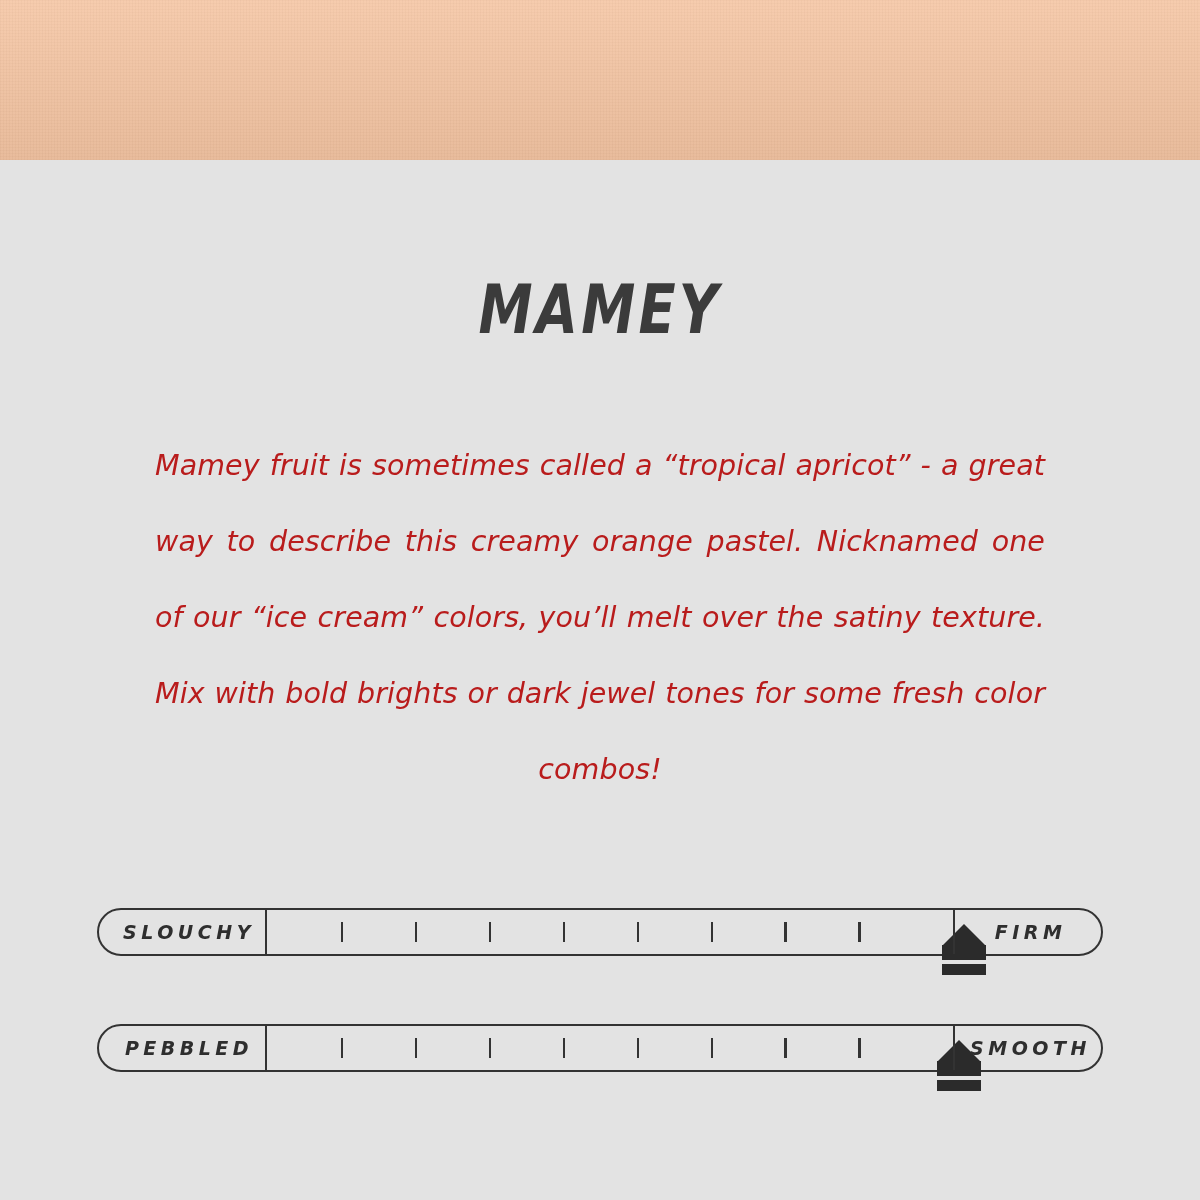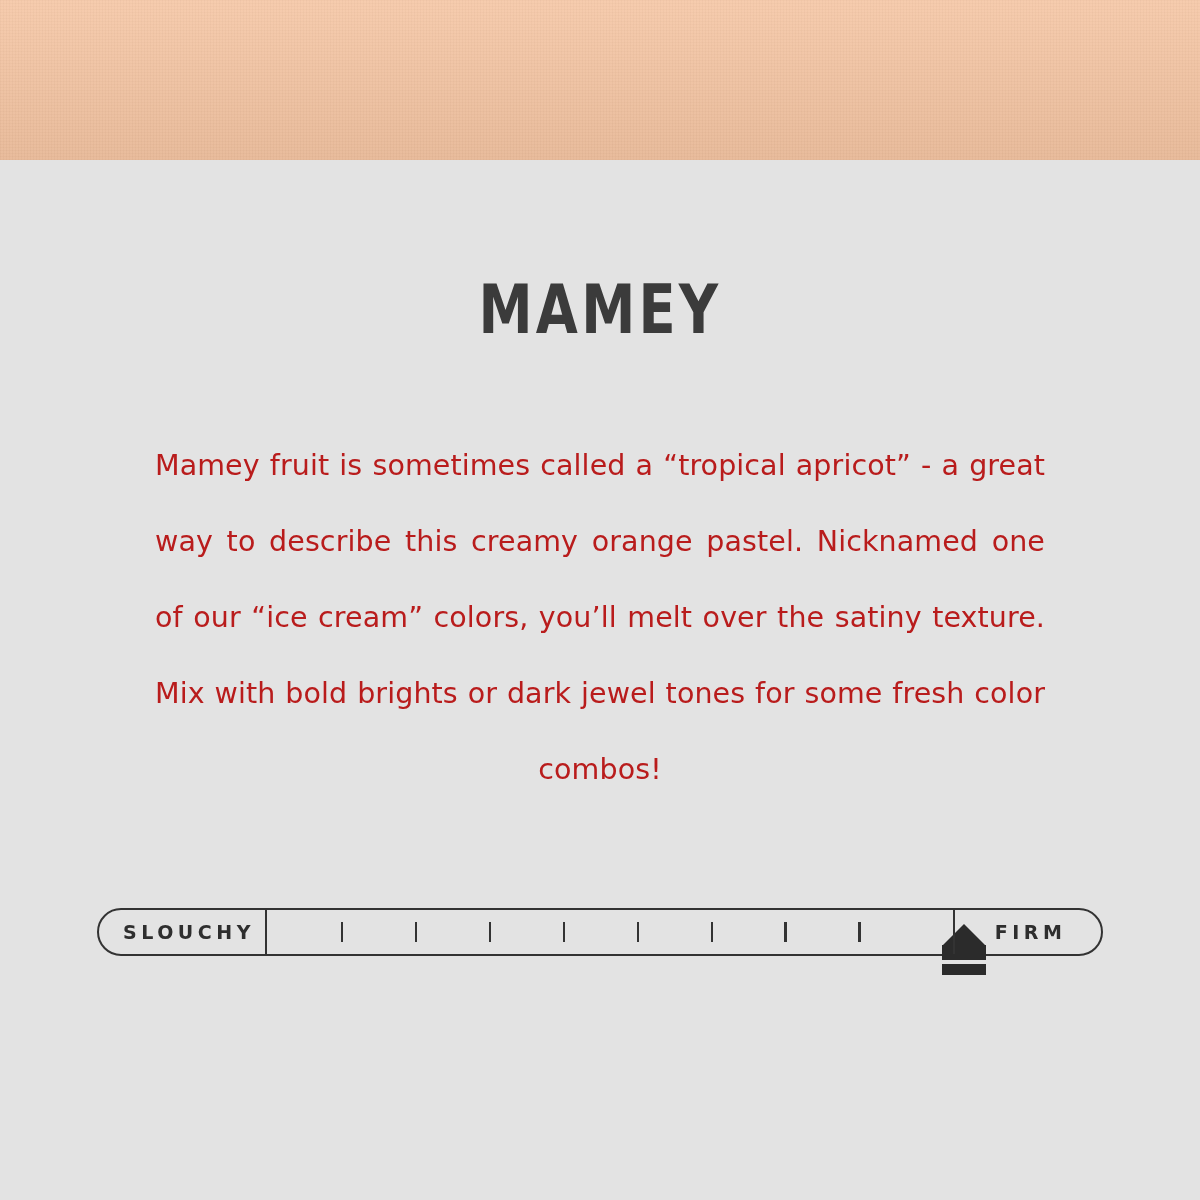--- a/index.html
+++ b/index.html
@@ -12,20 +12,21 @@
     background: #e3e3e3;
     font-family: "Liberation Sans", sans-serif;
     overflow: hidden;
   }
 
   .page {
     position: relative;
     width: 1200px;
     height: 1200px;
     background: #e3e3e3;
+    font-style: italic;
   }
 
   
   .swatch {
     position: absolute;
     top: 0;
     left: 0;
     width: 1200px;
     height: 160px;
     background: #f5c4a1;
@@ -180,14 +181,33 @@
       <div class="tick" style="left:88.8%"></div>
     </div>
     <div class="marker" style="left:843px">
       <div class="head"></div>
       <div class="body"></div>
       <div class="foot"></div>
     </div>
     <div class="slider-label right">FIRM</div>
   </div>
 
+  <div class="slider slider-2">
+    <div class="slider-label left">PEBBLED</div>
+    <div class="ticks">
+      <div class="tick" style="left:11.1%"></div>
+      <div class="tick" style="left:22.2%"></div>
+      <div class="tick" style="left:33.3%"></div>
+      <div class="tick" style="left:44.4%"></div>
+      <div class="tick" style="left:55.5%"></div>
+      <div class="tick" style="left:66.6%"></div>
+      <div class="tick" style="left:77.7%"></div>
+      <div class="tick" style="left:88.8%"></div>
+    </div>
+    <div class="marker" style="left:838px">
+      <div class="head"></div>
+      <div class="body"></div>
+      <div class="foot"></div>
+    </div>
+    <div class="slider-label right">SMOOTH</div>
+  </div>
 
 </div>
 
 </body></html>

